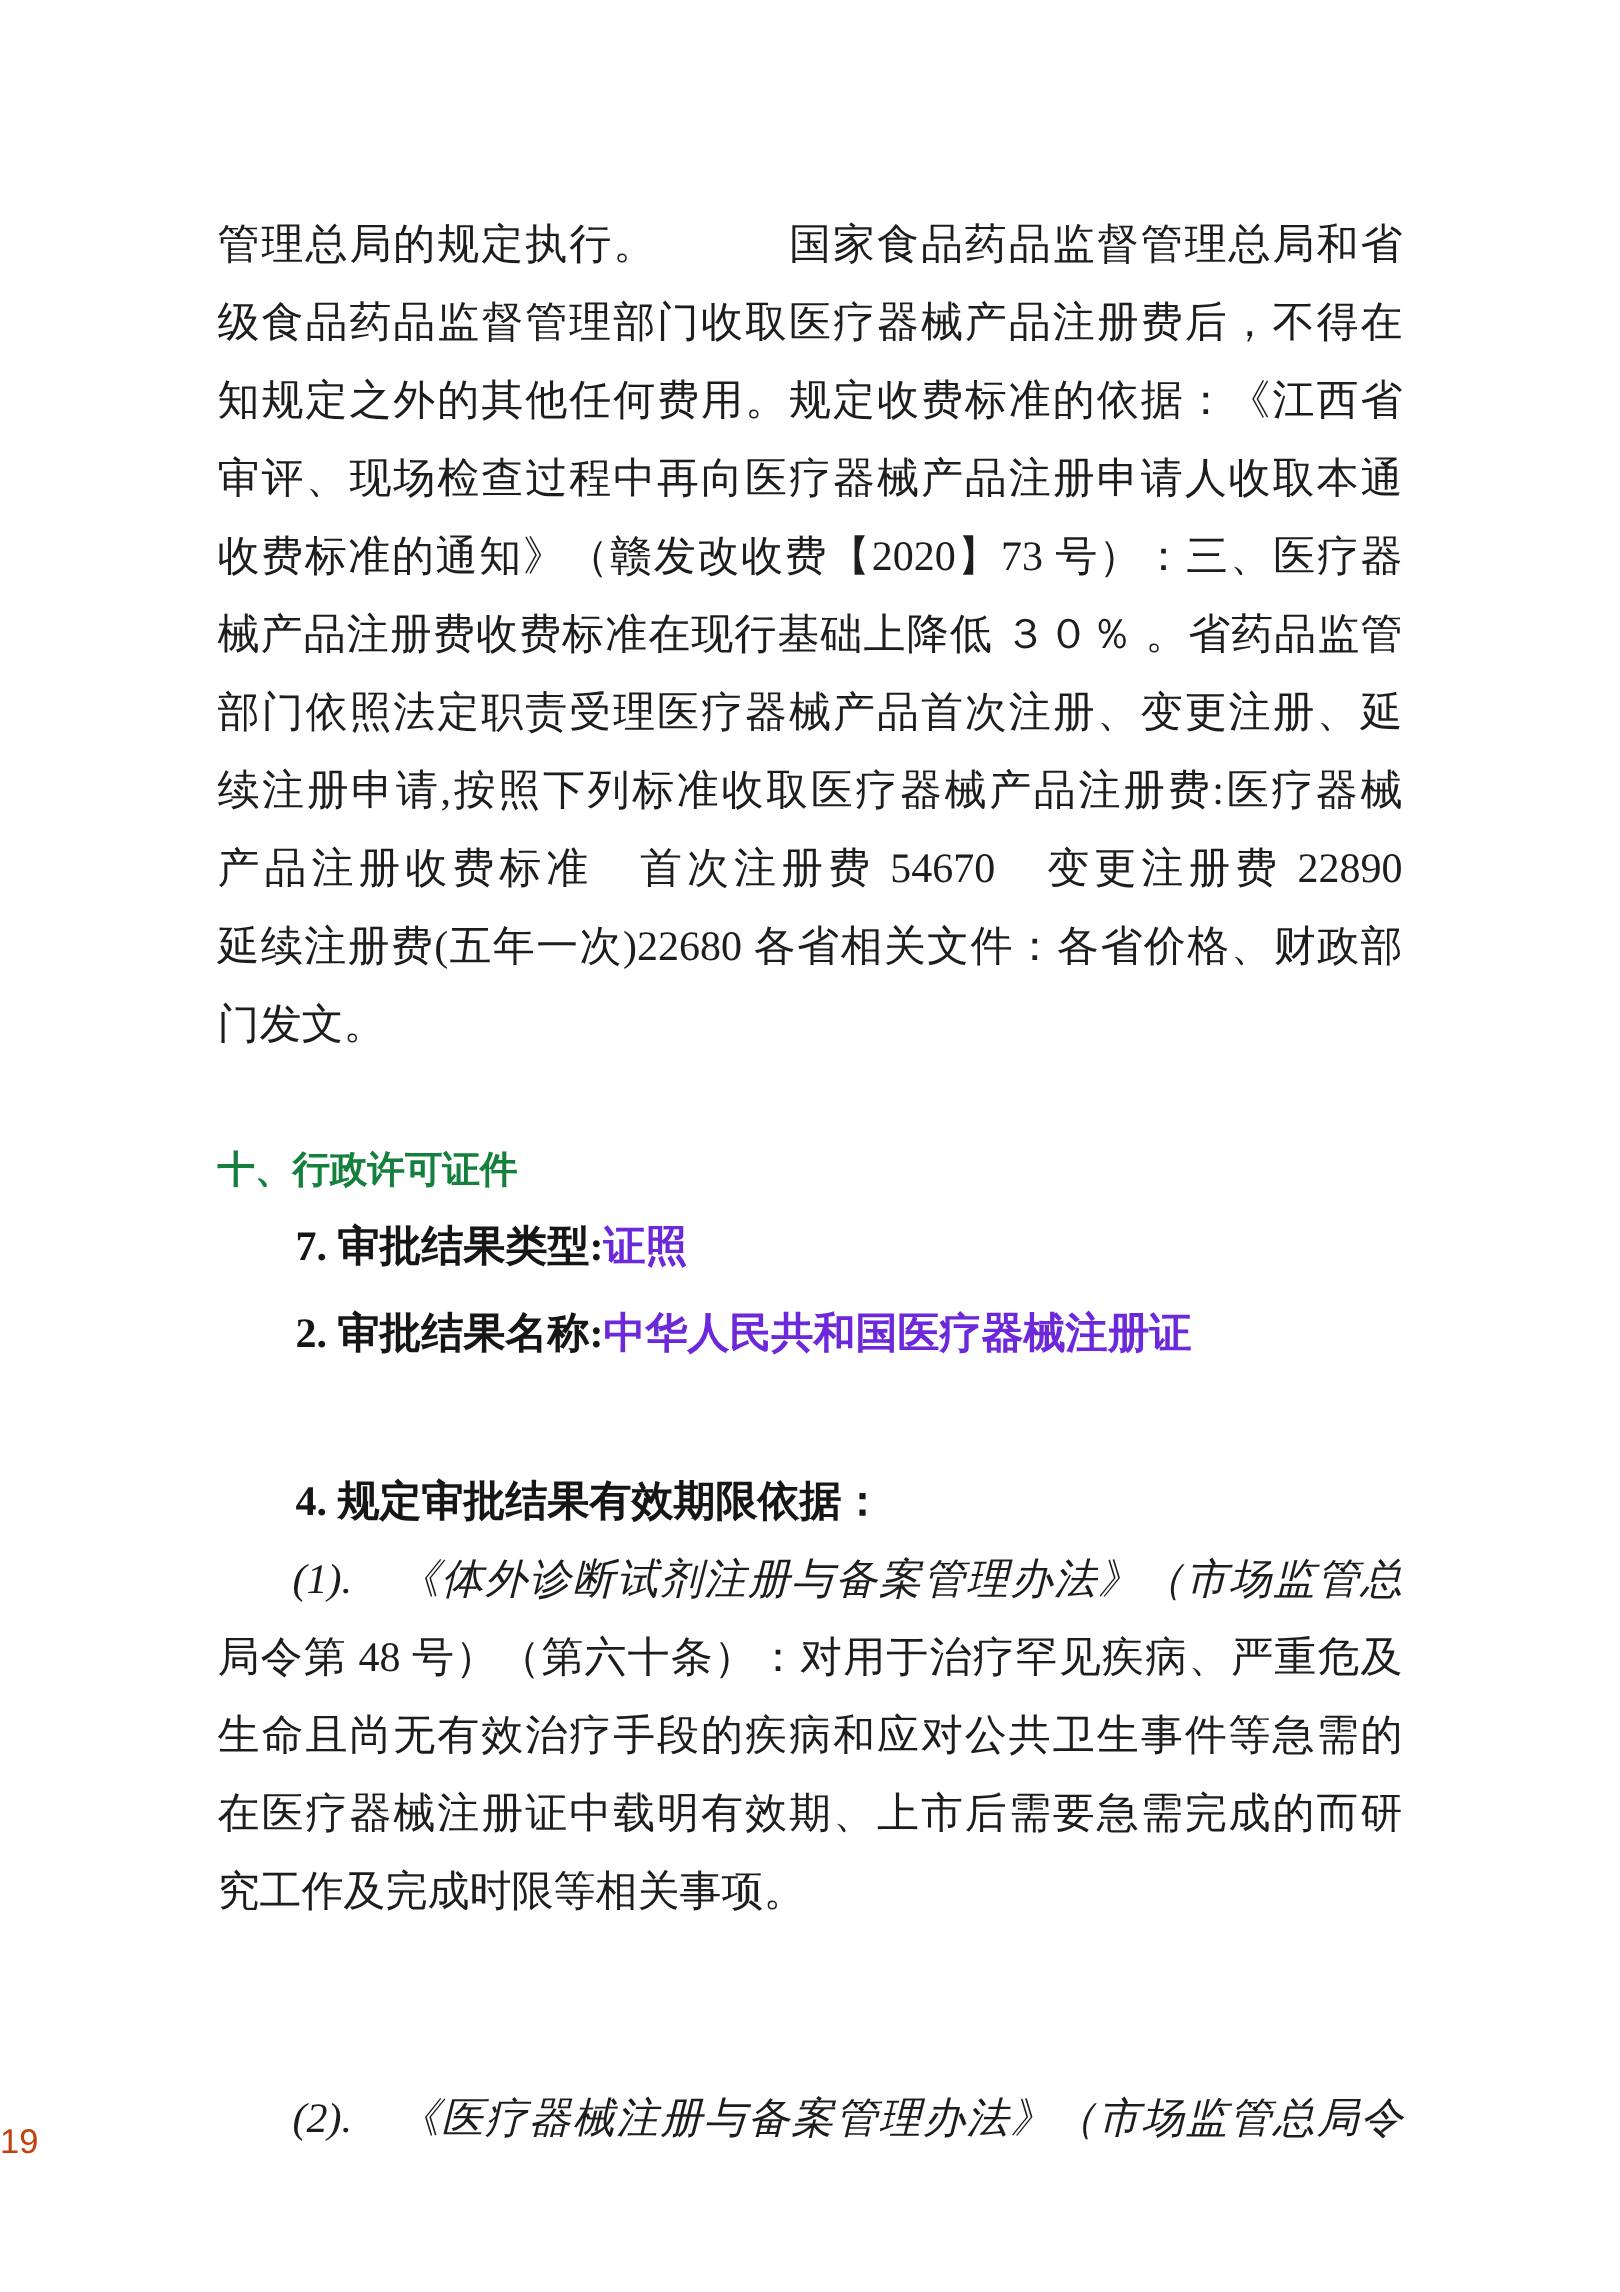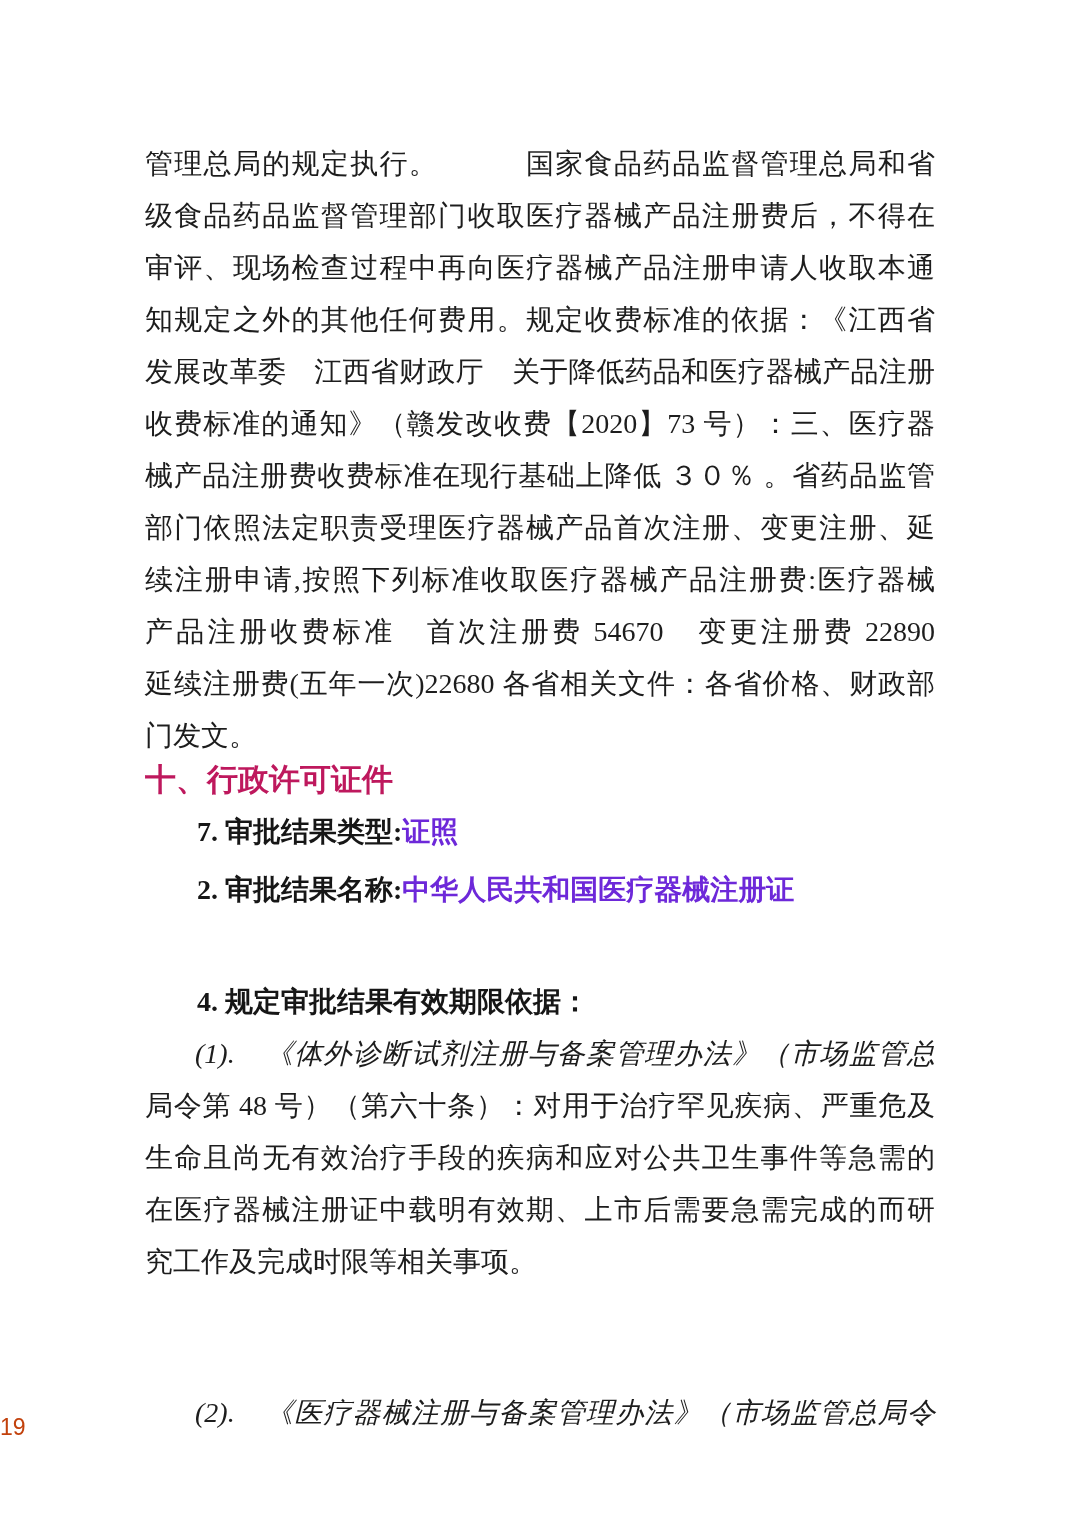--- a/index.html
+++ b/index.html
@@ -37,23 +37,23 @@
     text-align-last: justify;
   }
   .ln.fi {
     padding-left: 50px;
     font-style: italic;
   }
   .heading {
     margin: 0;
     font-family: "Liberation Sans", "DejaVu Sans", sans-serif;
     font-weight: 700;
-    font-size: 31px;
+    font-size: 25px;
     line-height: 52px;
-    color: #be185d;
+    color: #15803d;
   }
   .item {
     position: absolute;
     left: 145px;
     width: 790px;
     box-sizing: border-box;
     padding-left: 52px;
     font-size: 28px;
     line-height: 52px;
     white-space: nowrap;
@@ -78,23 +78,22 @@
   }
 </style>
 </head>
 <body>
 
 <div class="page">
 
   <div class="block" style="top:138px">
     <span class="ln j">管理总局的规定执行。　　　国家食品药品监督管理总局和省</span>
     <span class="ln j">级食品药品监督管理部门收取医疗器械产品注册费后，不得在</span>
+    <span class="ln j">知规定之外的其他任何费用。规定收费标准的依据：《江西省</span>
     <span class="ln j">审评、现场检查过程中再向医疗器械产品注册申请人收取本通</span>
-    <span class="ln j">知规定之外的其他任何费用。规定收费标准的依据：《江西省</span>
-    <span class="ln j">发展改革委　江西省财政厅　关于降低药品和医疗器械产品注册</span>
     <span class="ln j">收费标准的通知》（赣发改收费【2020】73 号）：三、医疗器</span>
     <span class="ln j">械产品注册费收费标准在现行基础上降低 ３０％ 。省药品监管</span>
     <span class="ln j">部门依照法定职责受理医疗器械产品首次注册、变更注册、延</span>
     <span class="ln j">续注册申请,按照下列标准收取医疗器械产品注册费:医疗器械</span>
     <span class="ln j">产品注册收费标准　首次注册费 54670　变更注册费 22890</span>
     <span class="ln j">延续注册费(五年一次)22680 各省相关文件：各省价格、财政部</span>
     <span class="ln">门发文。</span>
   </div>
 
   <div class="block" style="top:754px">

